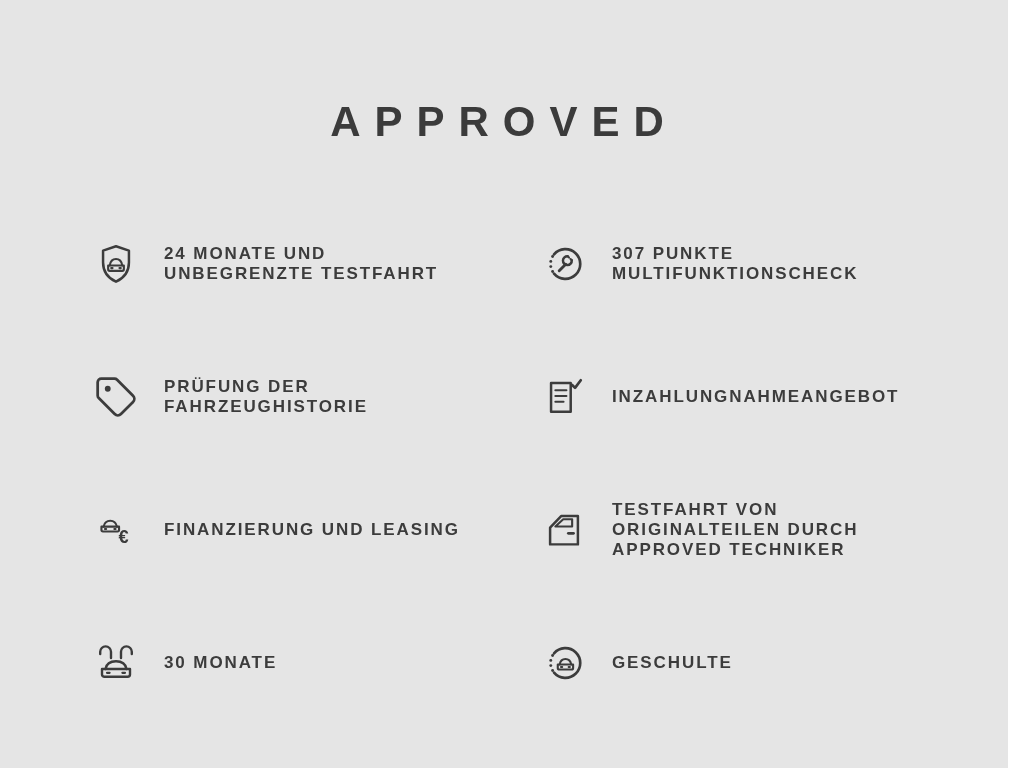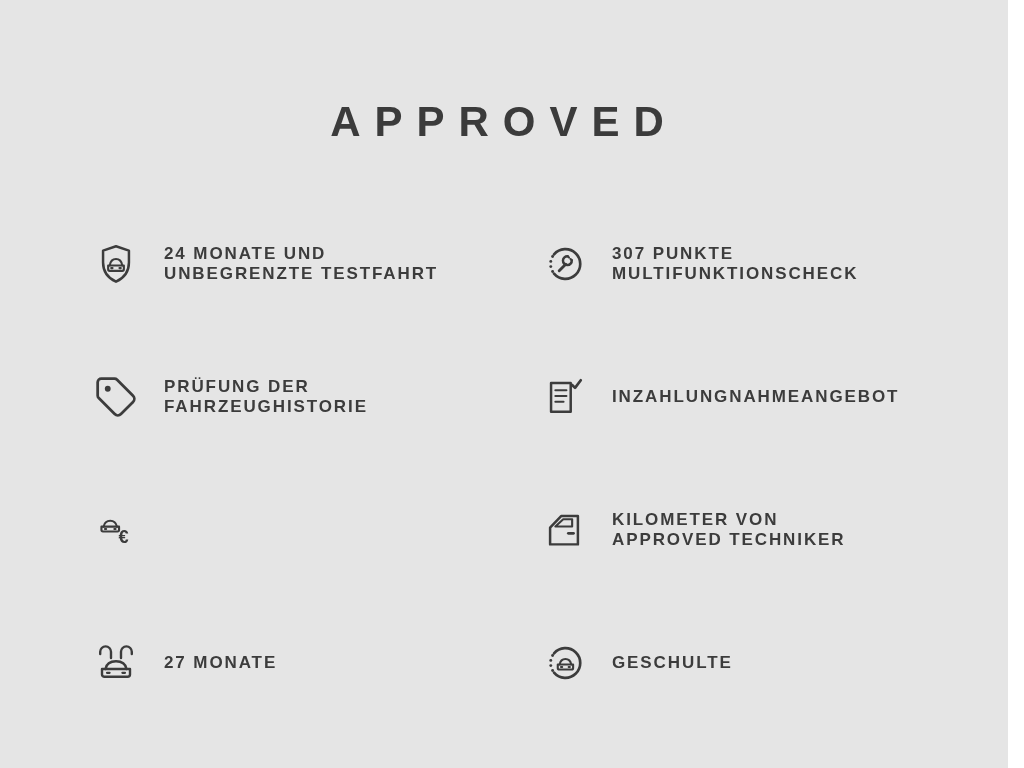--- a/index.html
+++ b/index.html
@@ -133,48 +133,52 @@
 
     <div class="benefit-item">
       <span class="benefit-icon">
         <svg width="46" height="46" viewBox="0 0 48 48">
           <path class="ic" stroke-width="2.2" d="M11 20.5 C12 16.2 14.6 14.4 18 14.4 C21.4 14.4 24 16.2 25 20.5"></path>
           <path class="ic" stroke-width="2.2" d="M8.8 20.5 H27.2 V24.1 C27.2 25 26.5 25.6 25.6 25.6 H10.4 C9.5 25.6 8.8 25 8.8 24.1 Z"></path>
           <path class="ic" stroke-width="2" d="M12.4 23 H13.8 M22.2 23 H23.6"></path>
           <text x="26.5" y="37.5" font-size="19" font-weight="bold" fill="#3c3c3c" font-family="Liberation Sans, sans-serif">€</text>
         </svg>
       </span>
+      <div class="benefit-text">
+        <div>FINANZIERUNG UND LEASING</div>
+      </div>
     </div>
 
     <div class="benefit-item">
       <span class="benefit-icon">
         <svg width="46" height="46" viewBox="0 0 48 48">
           <path class="ic" stroke-width="2.6" d="M9.5 39 V21.5 L21 9.5 H38.5 V39 Z"></path>
           <path class="ic" stroke-width="2.2" d="M15 20.3 L23.2 12.8 H32.5 V20.3 Z"></path>
           <path class="ic" stroke-width="2.8" d="M28.5 27.5 H34"></path>
         </svg>
       </span>
       <div class="benefit-text">
-        <div>KILOMETER VON</div>
+        <div>TESTFAHRT VON</div>
+        <div>ORIGINALTEILEN DURCH</div>
         <div>APPROVED TECHNIKER</div>
       </div>
     </div>
 
     <div class="benefit-item">
       <span class="benefit-icon">
         <svg width="48" height="48" viewBox="0 0 48 48">
           <path class="ic" stroke-width="2.4" d="M19 19 V12.8 A5.4 5.4 0 0 0 8.2 12.8 V15"></path>
           <path class="ic" stroke-width="2.4" d="M29 19 V12.8 A5.4 5.4 0 0 1 39.8 12.8 V15"></path>
           <path class="ic" stroke-width="2.4" d="M13.5 30 C14.5 24.5 17.8 22.3 24 22.3 C30.2 22.3 33.5 24.5 34.5 30"></path>
           <path class="ic" stroke-width="2.4" d="M10 30 H38 V35.6 C38 37 37 37.8 35.6 37.8 H12.4 C11 37.8 10 37 10 35.6 Z"></path>
           <path class="ic" stroke-width="2.2" d="M15 33.8 H17.6 M30.4 33.8 H33"></path>
         </svg>
       </span>
       <div class="benefit-text">
-        <div>27 MONATE</div>
+        <div>30 MONATE</div>
       </div>
     </div>
 
     <div class="benefit-item">
       <span class="benefit-icon">
         <svg width="46" height="46" viewBox="0 0 48 48">
           <path class="ic" stroke-width="2.8" d="M13.6 14 A15.5 15.5 0 1 1 13.6 34"></path>
           <circle cx="12.1" cy="16.2" r="1.5" fill="#3c3c3c" stroke="none"></circle>
           <circle cx="10.2" cy="21.3" r="1.5" fill="#3c3c3c" stroke="none"></circle>
           <circle cx="10.2" cy="26.7" r="1.5" fill="#3c3c3c" stroke="none"></circle>

